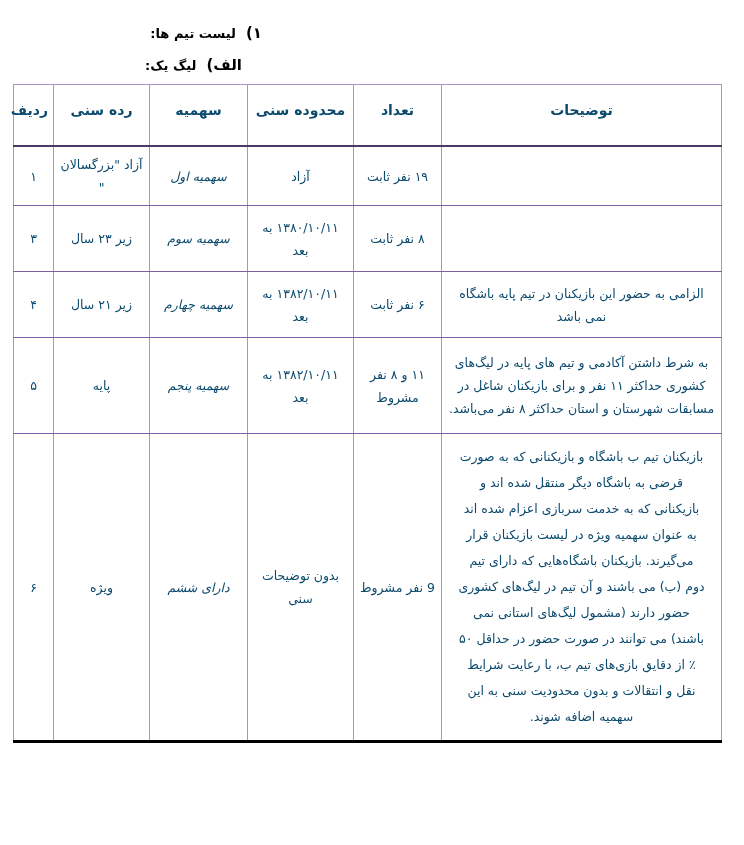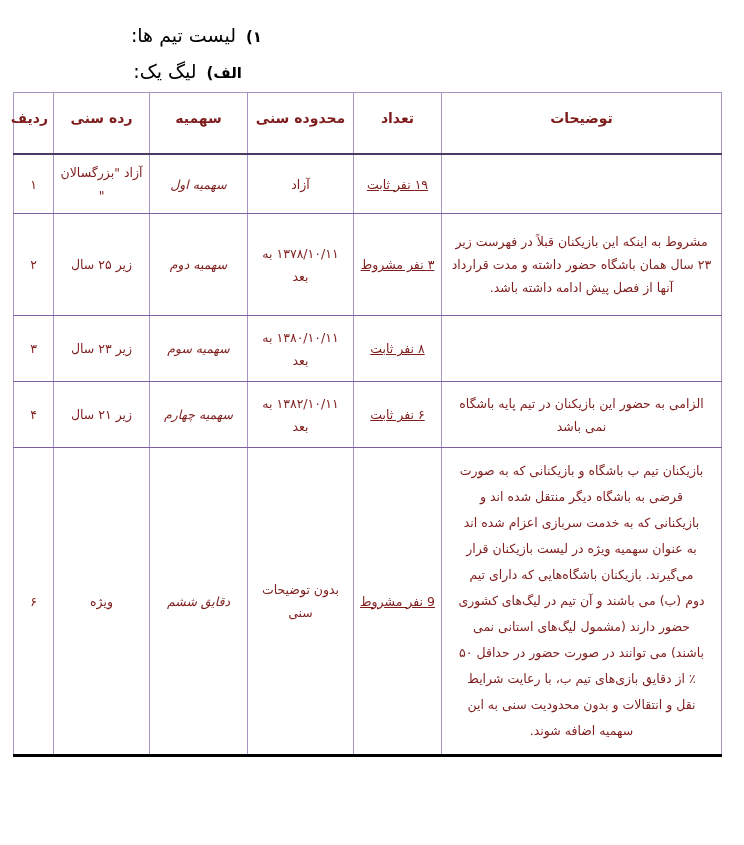--- a/index.html
+++ b/index.html
@@ -46,43 +46,43 @@
     padding-right: 472px;
     margin-bottom: 10px;
   }
   .heading-num {
     margin-left: 10px;
     font-weight: bold;
     font-size: 15px;
     white-space: nowrap;
   }
   .heading-text {
-    font-weight: normal;
-    font-size: 19px;
+    font-weight: bold;
+    font-size: 13px;
     white-space: nowrap;
   }
 
   
   .table-wrap {
     margin: 4px 22px 0 14px;
   }
   table.teams {
     width: 708px;
     border-collapse: collapse;
     table-layout: fixed;
     background: #fff;
   }
   table.teams td, table.teams th {
     border: 1px solid #a894c4;
     vertical-align: middle;
     text-align: center;
     padding: 6px 5px;
     font-size: 12.5px;
     line-height: 1.85;
-    color: #7f1d1d;
+    color: #0c4a6e;
     background: #fff;
   }
   table.teams thead th {
     font-weight: bold;
     font-size: 14px;
     height: 44px;
     border-bottom: 2px solid #4b3a63;
     padding: 4px 5px 12px 5px;
     vertical-align: middle;
   }
@@ -99,21 +99,21 @@
     font-size: 12.5px;
   }
   td.desc.long {
     line-height: 2.08;
     padding: 10px 16px;
   }
   td.rownum { font-size: 13px; }
   td.cat { font-size: 13px; }
   td.quota { font-size: 13px; font-style: italic; }
   td.range { font-size: 12.5px; line-height: 1.9; }
-  td.count { font-size: 12.5px; line-height: 1.9; text-decoration: underline; }
+  td.count { font-size: 12.5px; line-height: 1.9; }
 
   .col-desc  { width: 280px; }
   .col-count { width: 88px; }
   .col-range { width: 106px; }
   .col-quota { width: 98px; }
   .col-cat   { width: 96px; }
   .col-row   { width: 40px; }
 </style>
 </head>
 <body>
@@ -153,49 +153,49 @@
       </thead>
       <tbody>
         <tr style="height:42px;">
           <td class="desc"></td>
           <td class="count">۱۹ نفر ثابت</td>
           <td class="range">آزاد</td>
           <td class="quota">سهمیه اول</td>
           <td class="cat">آزاد "بزرگسالان "</td>
           <td class="rownum">۱</td>
         </tr>
-        <tr style="height:102px;">
-          <td class="desc">مشروط به اینکه این بازیکنان قبلاً در فهرست  زیر ۲۳ سال همان باشگاه حضور داشته و مدت قرارداد آنها از فصل پیش ادامه داشته باشد.</td>
-          <td class="count">۳ نفر مشروط</td>
-          <td class="range">۱۳۷۸/۱۰/۱۱ به بعد</td>
-          <td class="quota">سهمیه دوم</td>
-          <td class="cat">زیر ۲۵ سال</td>
-          <td class="rownum">۲</td>
-        </tr>
         <tr style="height:66px;">
           <td class="desc"></td>
           <td class="count">۸ نفر ثابت</td>
           <td class="range">۱۳۸۰/۱۰/۱۱ به بعد</td>
           <td class="quota">سهمیه سوم</td>
           <td class="cat">زیر ۲۳ سال</td>
           <td class="rownum">۳</td>
         </tr>
         <tr style="height:66px;">
           <td class="desc">الزامی به حضور این بازیکنان در تیم پایه باشگاه نمی باشد</td>
           <td class="count">۶ نفر ثابت</td>
           <td class="range">۱۳۸۲/۱۰/۱۱ به بعد</td>
           <td class="quota">سهمیه چهارم</td>
           <td class="cat">زیر ۲۱ سال</td>
           <td class="rownum">۴</td>
         </tr>
+        <tr style="height:96px;">
+          <td class="desc">به شرط داشتن آکادمی و تیم های پایه در لیگ‌های کشوری حداکثر ۱۱ نفر و برای بازیکنان شاغل در مسابقات شهرستان و استان حداکثر ۸ نفر می‌باشد.</td>
+          <td class="count">۱۱ و ۸ نفر مشروط</td>
+          <td class="range">۱۳۸۲/۱۰/۱۱ به بعد</td>
+          <td class="quota">سهمیه پنجم</td>
+          <td class="cat">پایه</td>
+          <td class="rownum">۵</td>
+        </tr>
         <tr style="height:246px;">
           <td class="desc long">بازیکنان تیم ب باشگاه و بازیکنانی که به صورت قرضی به باشگاه دیگر منتقل شده اند و بازیکنانی که به خدمت سربازی اعزام شده اند به عنوان سهمیه ویژه در لیست بازیکنان قرار می‌گیرند. بازیکنان باشگاه‌هایی که دارای تیم دوم (ب) می باشند و آن تیم در لیگ‌های کشوری حضور دارند (مشمول لیگ‌های استانی نمی باشند) می توانند در صورت حضور در حداقل ۵۰ ٪ از دقایق بازی‌های تیم ب، با رعایت شرایط نقل و انتقالات و بدون محدودیت سنی به این سهمیه اضافه شوند.</td>
           <td class="count">9 نفر مشروط</td>
           <td class="range">بدون توضیحات سنی</td>
-          <td class="quota">دقایق ششم</td>
+          <td class="quota">دارای ششم</td>
           <td class="cat">ویژه</td>
           <td class="rownum">۶</td>
         </tr>
       </tbody>
     </table>
   </div>
 
 </div>
 
 </body></html>

